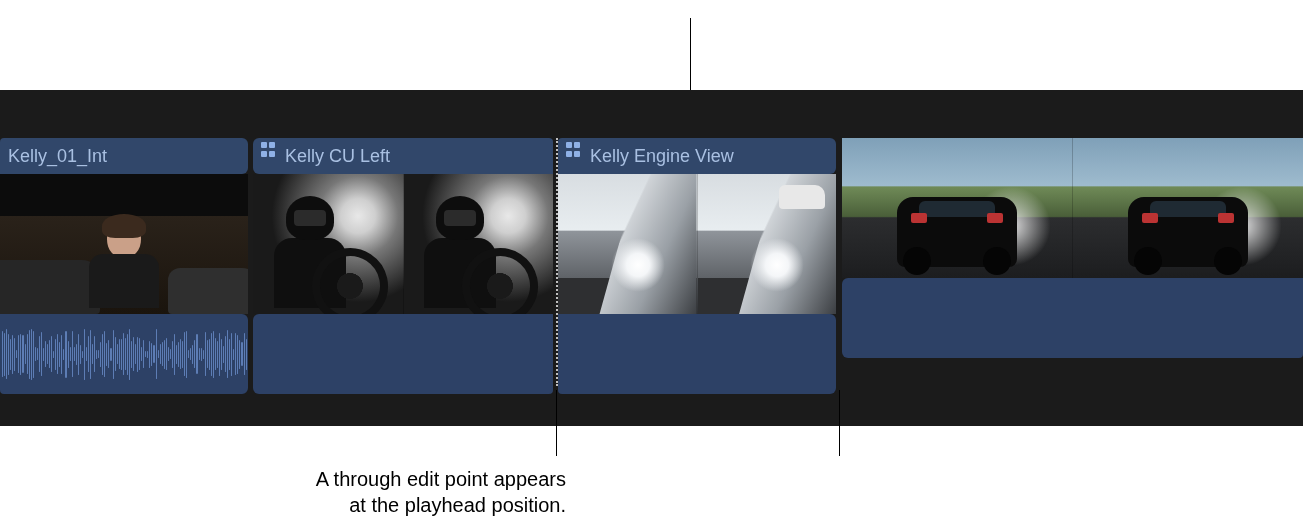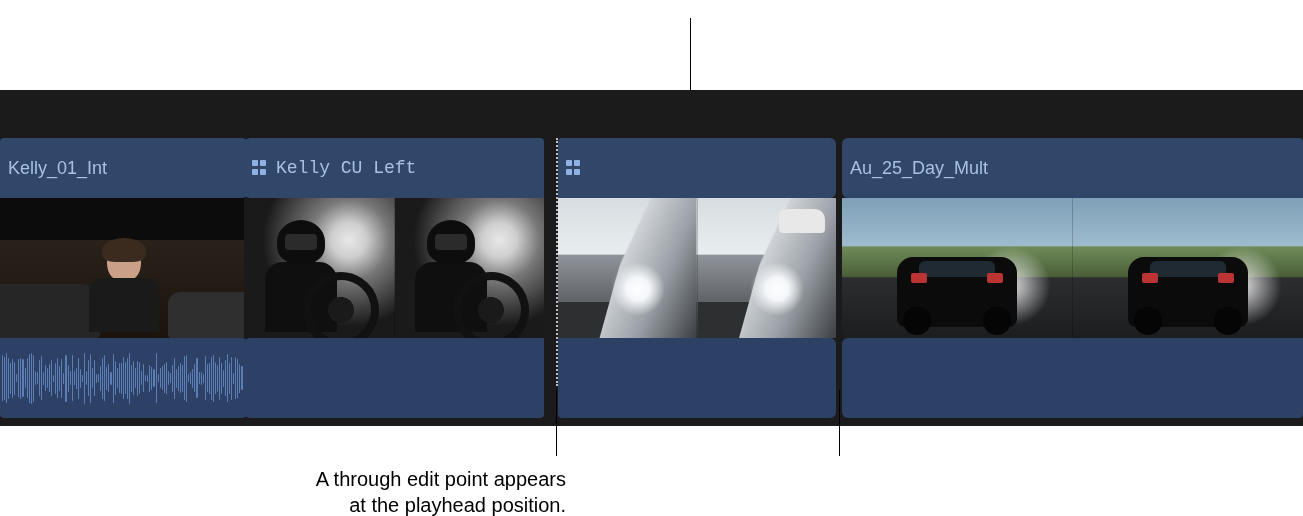--- a/index.html
+++ b/index.html
@@ -61,25 +61,24 @@
     height: 248px;
     box-sizing: border-box;
   }
 
   .clip-header {
     height: 28px;
     background: #31476a;
     color: #a9c0e2;
     font-size: 18px;
     line-height: 28px;
-    padding: 16px 8px;
+    padding: 4px 8px;
     white-space: nowrap;
     overflow: hidden;
     display: flex;
-    align-items: center;
     gap: 8px;
     border-top-left-radius: 4px;
     border-top-right-radius: 4px;
   }
 
   .clip-body {
     position: relative;
     height: 140px;
     background: #2b2f38;
     overflow: hidden;
@@ -392,21 +391,21 @@
             <i style="height: 29px;"></i>
             <i style="height: 24px;"></i>
             <i style="height: 42px;"></i>
             <i style="height: 31px;"></i>
           </div>
       </div>
     </div>
 
     <div class="gap" style="left:248px;"></div>
 
-    <div class="clip clip-round-left" style="left:244px; width:300px;font-family:Liberation Mono, monospace;">
+    <div class="clip clip-round-left" style="left:253px; width:300px;">
       <div class="clip-header">
         <span class="mc-icon">
             <span></span>
             <span></span>
             <span></span>
             <span></span>
           </span>
         <span>Kelly CU Left</span>
       </div>
       <div class="clip-body">
@@ -435,43 +434,41 @@
     <div class="through-edit" style="left:556px;"></div>
 
     <div class="clip clip-round-right" style="left:558px; width:278px;">
       <div class="clip-header">
         <span class="mc-icon">
             <span></span>
             <span></span>
             <span></span>
             <span></span>
           </span>
+        <span>Kelly Engine View</span>
       </div>
       <div class="clip-body">
         <div class="thumb scene-engine">
           <div class="road"></div>
             <div class="hood"></div>
             <div class="sun"></div>
         </div>
         <div class="thumb scene-engine">
           <div class="road"></div>
             <div class="hood"></div>
             <div class="sun"></div>
             <div class="othercar"></div>
         </div>
       </div>
       <div class="clip-audio"></div>
     </div>
 
     <div class="gap" style="left:836px;"></div>
 
     <div class="clip clip-round-left" style="left:842px; width:461px;">
-      <div class="clip-header">
-        <span>Au_25_Day_Mult</span>
-      </div>
       <div class="clip-body">
         <div class="thumb scene-road">
           <div class="flare"></div>
           <div class="car">
               <div class="window"></div>
               <div class="tail-l"></div>
               <div class="tail-r"></div>
             </div>
         </div>
         <div class="thumb scene-road">

